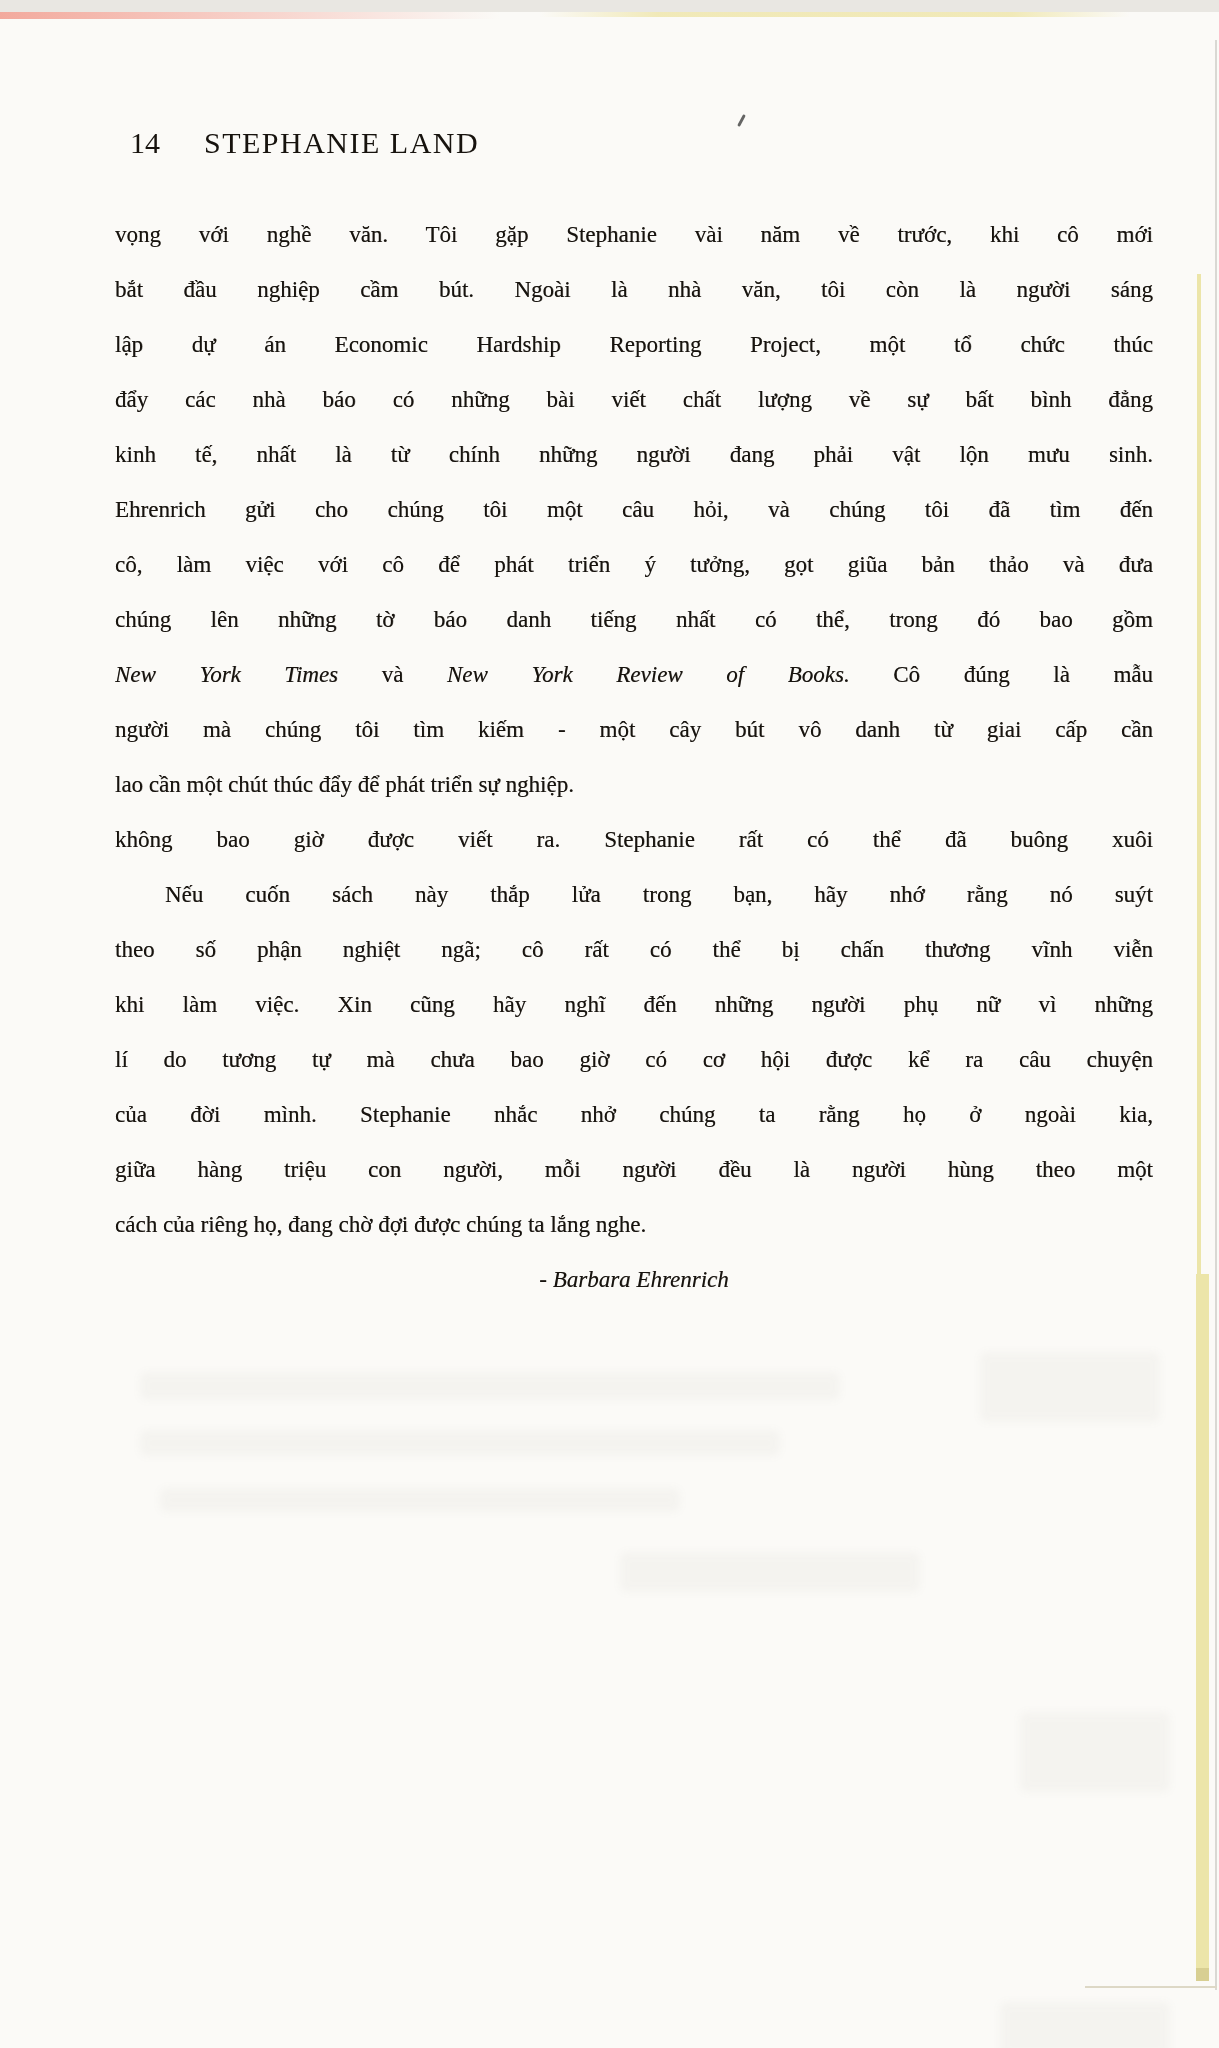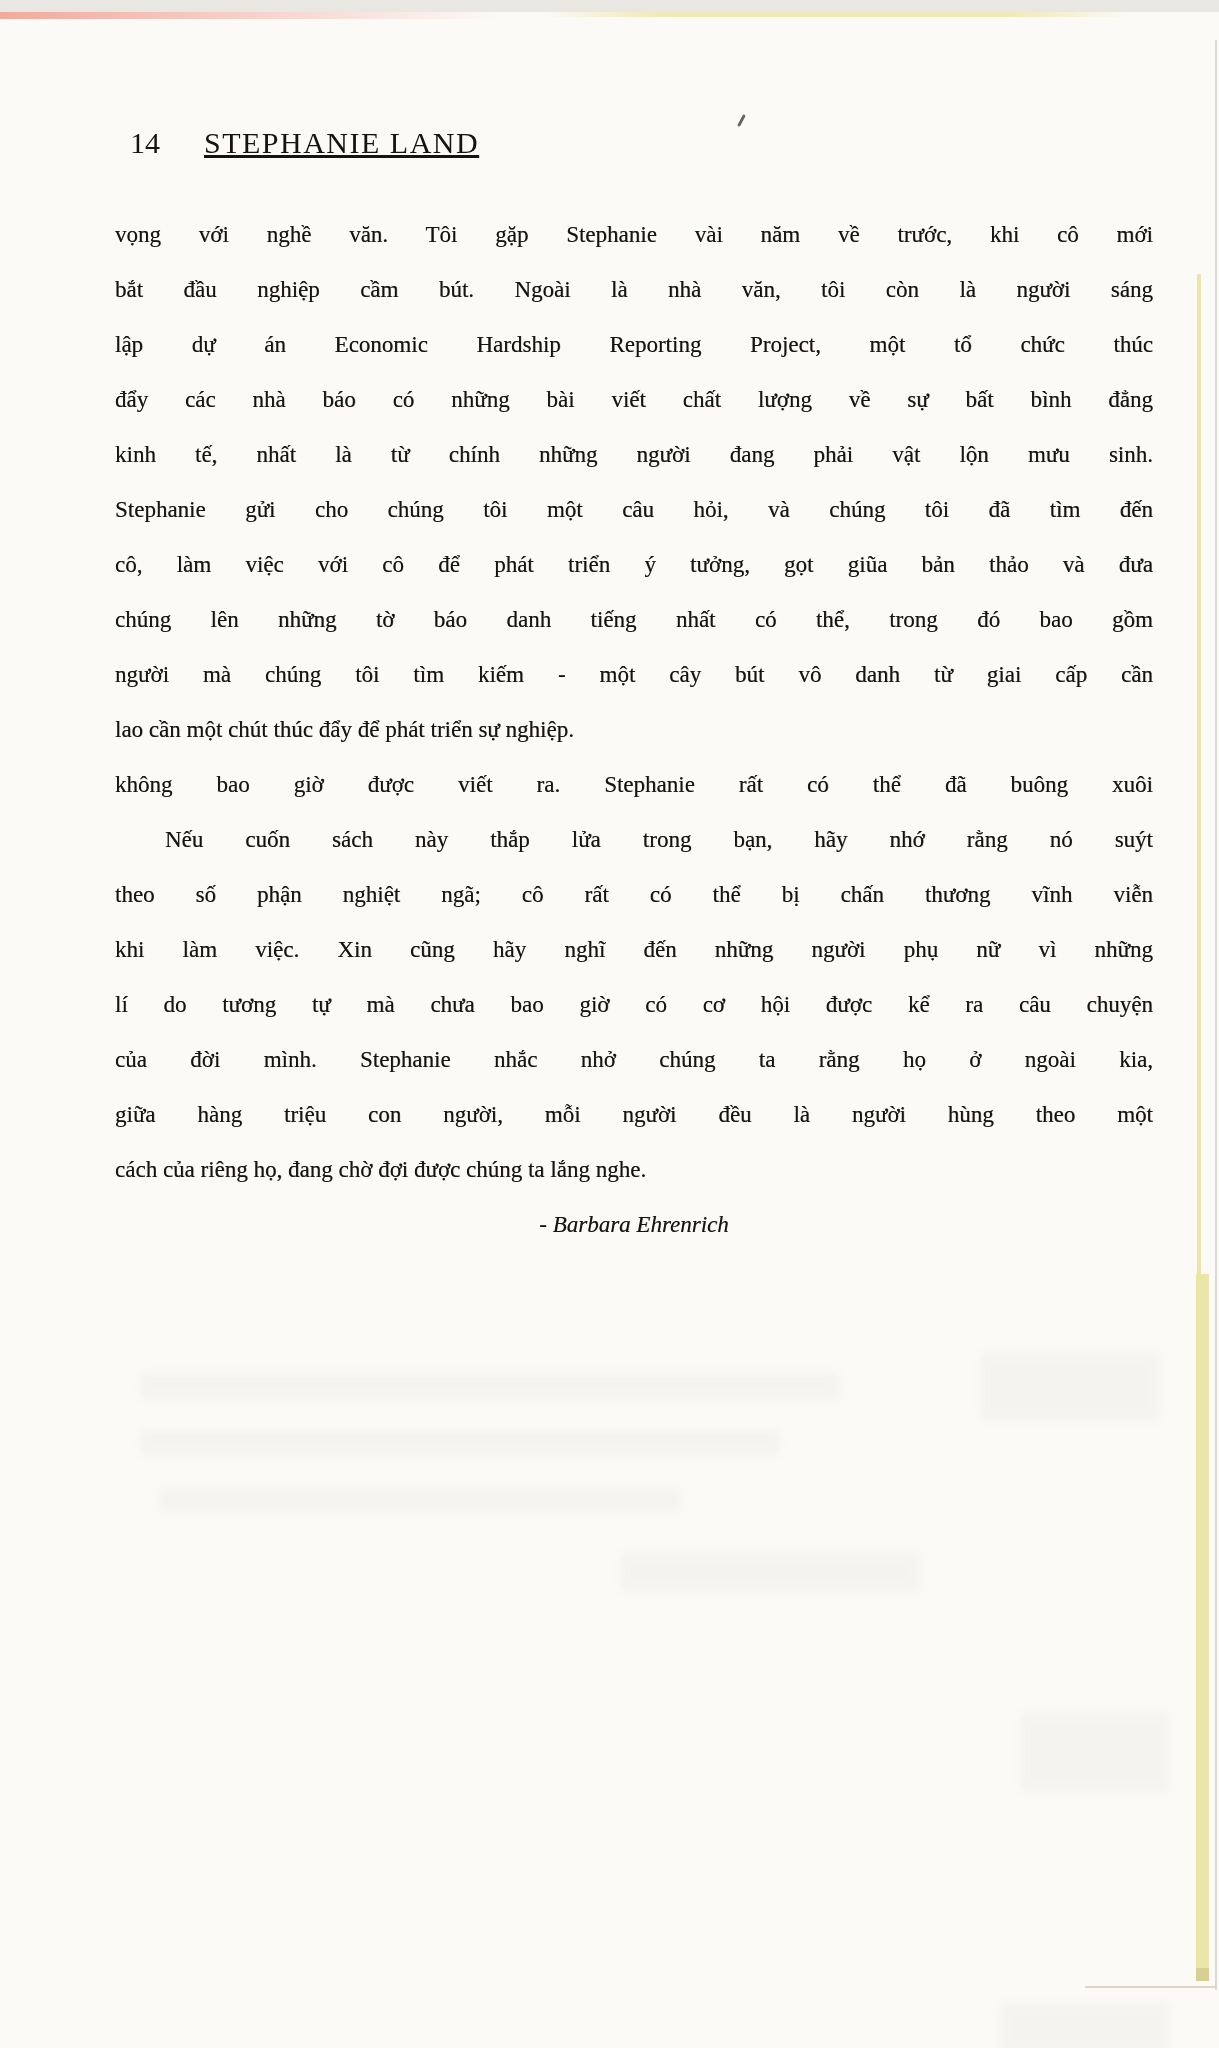--- a/index.html
+++ b/index.html
@@ -11,21 +11,21 @@
     overflow:hidden;
     font-family:"Liberation Serif","DejaVu Serif",serif;
     color:#17130e;
   }
   
   .header{
     position:absolute;left:130px;top:114px;
     display:flex;align-items:baseline;gap:44px;
     font-size:30px;
   }
-  .running-title{letter-spacing:1.5px;text-decoration:underline;}
+  .running-title{letter-spacing:1.5px;}
   
   .body-text{
     position:absolute;left:115px;top:195px;width:1038px;
   }
   .line{
     height:55px;line-height:55px;font-size:23px;
     text-shadow:0.35px 0 0 rgba(23,19,14,0.55);
     overflow:hidden;
   }
   .just{text-align:justify;text-align-last:justify;}
@@ -85,23 +85,24 @@
     <span>14</span>
     <span class="running-title">STEPHANIE LAND</span>
   </div>
 
   <div class="body-text">
       <div class="line just"><span>vọng với nghề văn. Tôi gặp Stephanie vài năm về trước, khi cô mới</span></div>
       <div class="line just"><span>bắt đầu nghiệp cầm bút. Ngoài là nhà văn, tôi còn là người sáng</span></div>
       <div class="line just"><span>lập dự án Economic Hardship Reporting Project, một tổ chức thúc</span></div>
       <div class="line just"><span>đẩy các nhà báo có những bài viết chất lượng về sự bất bình đẳng</span></div>
       <div class="line just"><span>kinh tế, nhất là từ chính những người đang phải vật lộn mưu sinh.</span></div>
-      <div class="line just"><span>Stephanie gửi cho chúng tôi một câu hỏi, và chúng tôi đã tìm đến</span></div>
+      <div class="line just"><span>Ehrenrich gửi cho chúng tôi một câu hỏi, và chúng tôi đã tìm đến</span></div>
       <div class="line just"><span>cô, làm việc với cô để phát triển ý tưởng, gọt giũa bản thảo và đưa</span></div>
       <div class="line just"><span>chúng lên những tờ báo danh tiếng nhất có thể, trong đó bao gồm</span></div>
+      <div class="line just"><span class="it">New York Times</span><span> và </span><span class="it">New York Review of Books.</span><span> Cô đúng là mẫu</span></div>
       <div class="line just"><span>người mà chúng tôi tìm kiếm - một cây bút vô danh từ giai cấp cần</span></div>
       <div class="line"><span>lao cần một chút thúc đẩy để phát triển sự nghiệp.</span></div>
       <div class="line just"><span>không bao giờ được viết ra. Stephanie rất có thể đã buông xuôi</span></div>
       <div class="line just indent"><span>Nếu cuốn sách này thắp lửa trong bạn, hãy nhớ rằng nó suýt</span></div>
       <div class="line just"><span>theo số phận nghiệt ngã; cô rất có thể bị chấn thương vĩnh viễn</span></div>
       <div class="line just"><span>khi làm việc. Xin cũng hãy nghĩ đến những người phụ nữ vì những</span></div>
       <div class="line just"><span>lí do tương tự mà chưa bao giờ có cơ hội được kể ra câu chuyện</span></div>
       <div class="line just"><span>của đời mình. Stephanie nhắc nhở chúng ta rằng họ ở ngoài kia,</span></div>
       <div class="line just"><span>giữa hàng triệu con người, mỗi người đều là người hùng theo một</span></div>
       <div class="line"><span>cách của riêng họ, đang chờ đợi được chúng ta lắng nghe.</span></div>

